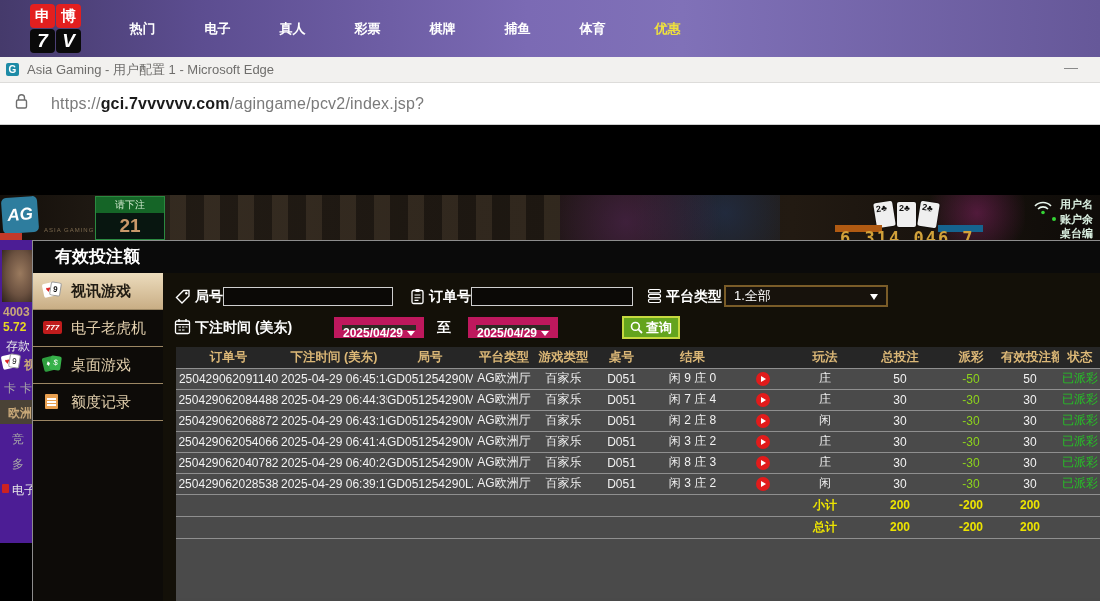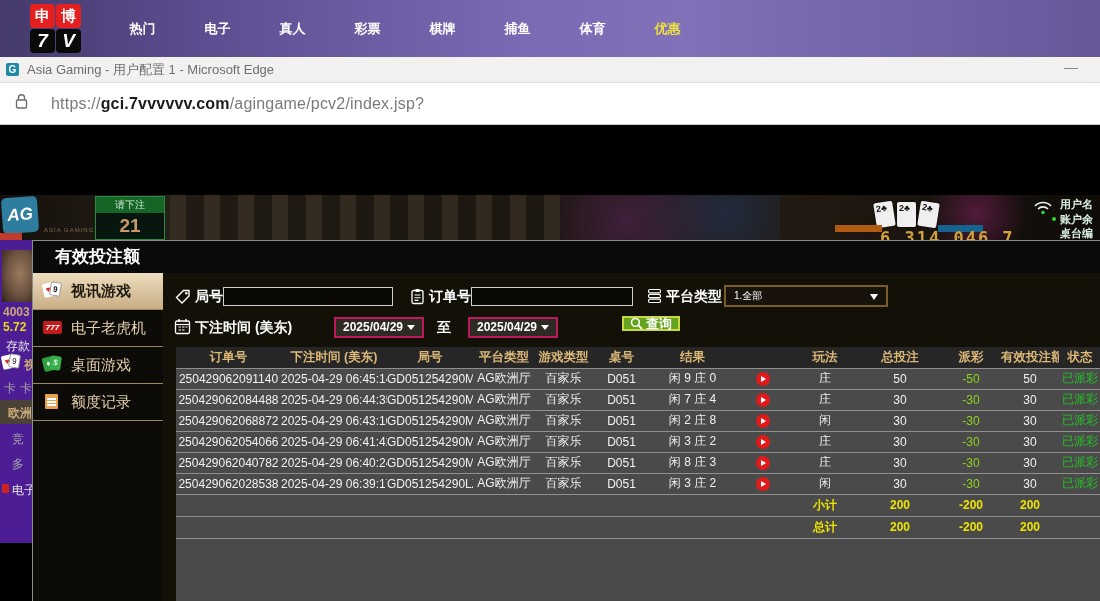--- a/index.html
+++ b/index.html
@@ -57,21 +57,21 @@
   .betbox { position:absolute; left:95px; top:1px; width:70px; height:44px; border:1px solid #2a8a40; }
   .betbox .head { height:16px; background:#156527; color:#cfe8cd; font-size:10px;
     text-align:center; line-height:16px; }
   .betbox .body { height:26px; background:#081610; color:#c9996a; font-size:19px; font-weight:bold;
     text-align:center; line-height:26px; }
   .bar-orange { position:absolute; left:835px; top:30px; width:47px; height:7px; background:#b05a12; }
   .bar-blue { position:absolute; left:938px; top:30px; width:45px; height:7px; background:#15638f; }
   .pcard { position:absolute; top:7px; width:19px; height:25px; background:#efefef; border-radius:2px;
     color:#111; font-size:9px; font-weight:bold; padding:1px 0 0 2px; box-shadow:0 0 2px #000; }
   .jackpot { position:absolute; left:840px; top:33px; color:#d2a23a; font-size:17px; font-weight:bold;
-    letter-spacing:2px; font-family:"DejaVu Sans Mono", monospace;margin-left:40px; }
+    letter-spacing:2px; font-family:"DejaVu Sans Mono", monospace; }
   .wifi { position:absolute; left:1032px; top:4px; }
   .userinfo { position:absolute; left:1060px; top:2px; width:40px; color:#d9efe0; font-size:11px;
     font-weight:bold; line-height:14.5px; white-space:nowrap; }
   .greendot { position:absolute; left:1052px; top:22px; width:4px; height:4px; border-radius:50%;
     background:#35d435; }
 
   
   .strip { position:absolute; left:0; top:240px; width:32px; height:303px; background:#4c1d95;
     overflow:hidden;padding-left:25px; }
   .strip .avatar { position:absolute; left:2px; top:10px; width:30px; height:52px;
@@ -100,29 +100,29 @@
   .mitem.active::after { content:""; position:absolute; right:-11px; top:50%; margin-top:-10px;
     border-left:11px solid #d5bd94; border-top:10px solid transparent;
     border-bottom:10px solid transparent; }
   .icon16 { width:20px; height:18px; position:relative; flex:0 0 20px; }
 
   .mcontent { position:absolute; left:130px; top:32px; right:0; bottom:0; background:#131008; }
   .flabel { position:absolute; color:#fff; font-size:14px; font-weight:bold; white-space:nowrap; }
   .finput { position:absolute; height:19px; background:#0b0906; border:1px solid #cfcfcf;
     color:#fff; font-size:12px; padding:0 4px; }
   .fselect { position:absolute; height:22px; background:#17120c; border:2px solid #7a5c28;
-    color:#fff; font-size:10px; line-height:18px; padding:0 8px; cursor:pointer; }
+    color:#fff; font-size:13px; line-height:18px; padding:0 8px; cursor:pointer; }
   .fselect .car { position:absolute; right:8px; top:7px; border-top:6px solid #fff;
     border-left:4px solid transparent; border-right:4px solid transparent; }
-  .fdate { position:absolute; height:21px; background:#2e2a24; border:2px solid #be185d;
+  .fdate { position:absolute; height:21px; background:#2e2a24; border:8px solid #be185d;
     color:#fff; font-size:12px; font-weight:bold; line-height:17px; text-align:center;
     cursor:pointer; }
   .fdate .car { display:inline-block; margin-left:4px; border-top:5px solid #fff;
     border-left:4px solid transparent; border-right:4px solid transparent; vertical-align:1px; }
-  .qbtn { position:absolute; height:15px; background:#64a41e; border:2px solid #c6d93f;
+  .qbtn { position:absolute; height:23px; background:#64a41e; border:2px solid #c6d93f;
     color:#fff; font-size:13px; font-weight:bold; display:flex; align-items:center; gap:3px;
     padding:0 6px; cursor:pointer; }
 
   
   .twrap { position:absolute; left:13px; top:74px; width:925px; bottom:0; background:#494949;
     overflow:hidden; }
   table { width:925px; border-collapse:collapse; table-layout:fixed; }
   th { background:#262626; color:#dcb877; font-size:12.5px; font-weight:bold; height:21px;
     white-space:nowrap; overflow:hidden; }
   td { background:#4a4a4a; color:#f2f2f2; font-size:12px; height:21px; text-align:center;

